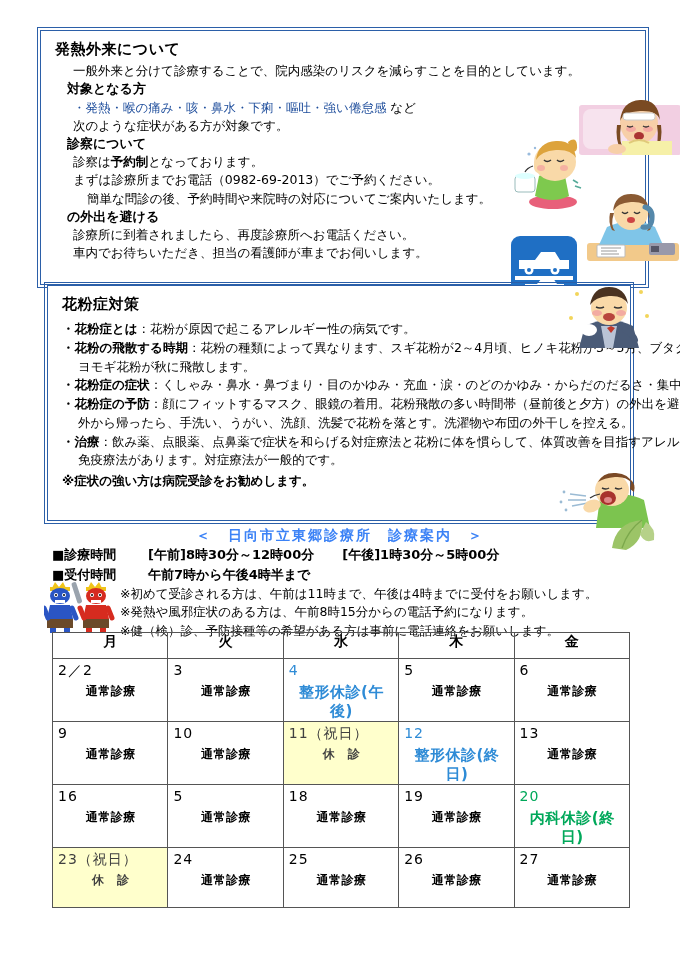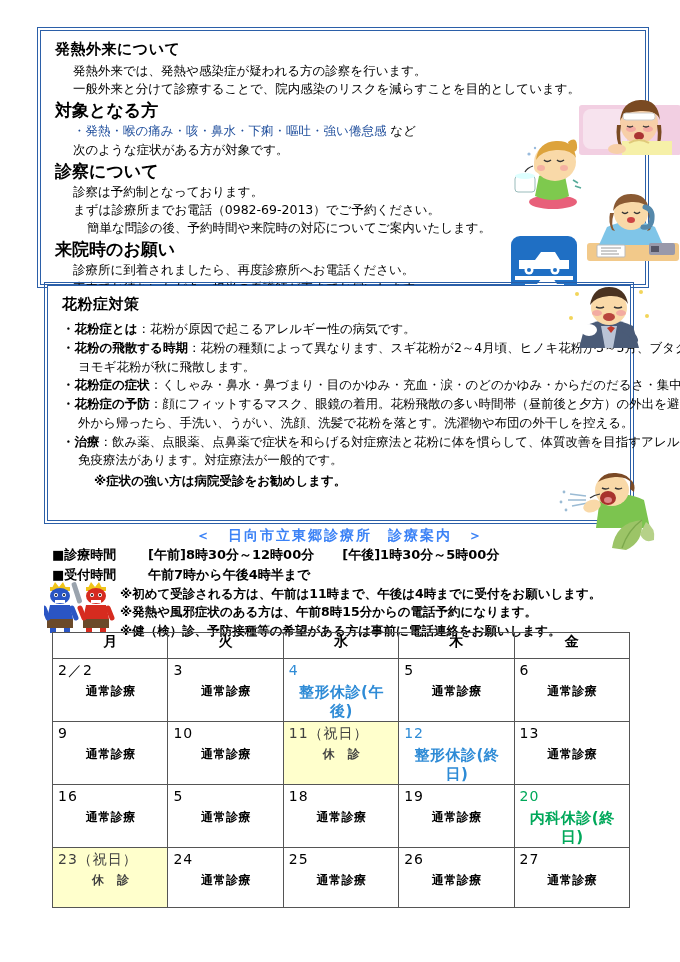--- a/index.html
+++ b/index.html
@@ -26,42 +26,43 @@
 
   .sec-title {
     font-weight: bold;
     font-size: 15px;
     color: #000;
     letter-spacing: .5px;
     margin-bottom: 3px;
   }
   .sub-head {
     font-weight: bold;
-    font-size: 17px;
+    font-size: 13px;
     line-height: 1.42;
+    margin-left: 12px;
   }
   .body-line {
     font-size: 12.5px;
     line-height: 1.45;
     padding-left: 18px;
     white-space: nowrap;
   }
   .body-line.indent2 { padding-left: 32px; }
   .sym-line { color: #1f4e9c; }
-  .bold-inline { font-weight: normal; }
+  .bold-inline { font-weight: bold; }
 
   
   .p-line {
     font-size: 12.5px;
     line-height: 1.5;
     white-space: nowrap;
   }
   .p-line.cont { padding-left: 16px; }
   .p-label { font-weight: bold; }
-  .note-line { font-size: 12.5px; font-weight: bold; line-height: 1.5; margin-left: 32px; }
+  .note-line { font-size: 12.5px; font-weight: bold; line-height: 1.5; }
 
   
   .art { position: absolute; }
   #art-sick-bed { left: 536px; top: 60px; }
   #art-child-vomit { left: 470px; top: 105px; }
   #art-phone-lady { left: 540px; top: 160px; }
   #art-drivethru { left: 470px; top: 205px; }
   #art-sneeze-suit { left: 563px; top: 282px; }
   #art-sneeze-green { left: 556px; top: 472px; }
   #art-oni { left: 44px; top: 578px; }
@@ -82,21 +83,21 @@
     font-size: 13px;
     font-weight: bold;
     padding-left: 52px;
     line-height: 1.52;
     white-space: nowrap;
   }
   .hours-label { display: inline-block; width: 96px; }
   .hours-gap { display: inline-block; width: 28px; }
   .notice-row {
     font-size: 12.5px;
-    font-weight: bold;
+    font-weight: normal;
     padding-left: 120px;
     line-height: 1.5;
     white-space: nowrap;
   }
 
   
   #calendar {
     position: absolute;
     left: 52px; top: 632px;
     width: 578px;
@@ -133,30 +134,29 @@
   .t-black { color: #000; }
   .st-small { font-size: 15px; }
 </style>
 </head>
 <body>
 
 <div class="panel" id="fever-panel">
   <div class="panel-inner">
     <div class="sec-title">発熱外来について</div>
     <div id="fever-lines">
-        <div class="body-line">発熱外来では、発熱や感染症が疑われる方の診察を行います。</div>
         <div class="body-line">一般外来と分けて診療することで、院内感染のリスクを減らすことを目的としています。</div>
         <div class="sub-head">対象となる方</div>
         <div class="body-line sym-line"><span>・発熱・喉の痛み・咳・鼻水・下痢・嘔吐・強い倦怠感</span><span style="color: rgb(0, 0, 0);"> など</span></div>
         <div class="body-line">次のような症状がある方が対象です。</div>
         <div class="sub-head">診察について</div>
         <div class="body-line">診察は<span class="bold-inline">予約制</span>となっております。</div>
         <div class="body-line">まずは診療所までお電話（0982-69-2013）でご予約ください。</div>
         <div class="body-line indent2">簡単な問診の後、予約時間や来院時の対応についてご案内いたします。</div>
-        <div class="sub-head">来院時のお願い</div>
+        <div class="sub-head">の外出を避ける</div>
         <div class="body-line">診療所に到着されましたら、再度診療所へお電話ください。</div>
         <div class="body-line">車内でお待ちいただき、担当の看護師が車までお伺いします。</div>
       </div>
   </div>
 
   <div class="art" id="art-sick-bed">
     <svg width="106" height="68" viewBox="0 0 106 68">
       <rect x="2" y="14" width="102" height="50" rx="3" fill="#f2cfe2"></rect>
       <rect x="6" y="18" width="44" height="40" rx="8" fill="#f7e3ee"></rect>
       <ellipse cx="62" cy="32" rx="19" ry="21" fill="#f7cfa8"></ellipse>

